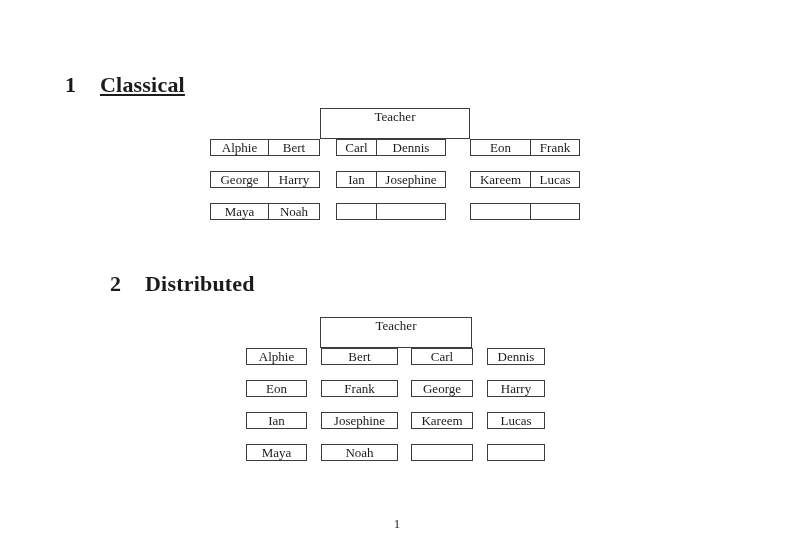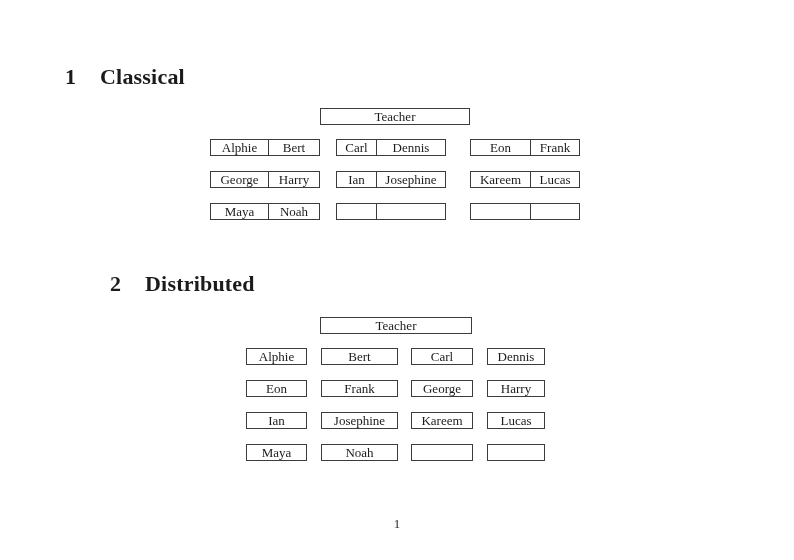--- a/index.html
+++ b/index.html
@@ -9,21 +9,21 @@
   }
   .heading{
     position:absolute;left:65px;font-size:22px;font-weight:bold;line-height:1;
     letter-spacing:0.2px;white-space:nowrap;
   }
   .heading .num{display:inline-block;width:35px;}
   .boxlabel{
     position:absolute;box-sizing:border-box;border:1px solid #3c3c3c;background:#ffffff;
     font-size:13px;line-height:15px;text-align:center;overflow:hidden;
   }
-  .teacher{height:17px;line-height:15px;}
+  .teacher{height:31px;line-height:15px;}
   .desk{
     position:absolute;box-sizing:border-box;border:1px solid #3c3c3c;background:#ffffff;
     display:flex;height:17px;
   }
   .desk .seat{
     box-sizing:border-box;font-size:13px;line-height:15px;text-align:center;
     overflow:hidden;white-space:nowrap;
   }
   .desk .seat.first{border-right:1px solid #3c3c3c;}
   .desk .seat.second{flex:1;}
@@ -31,21 +31,21 @@
   .pagenum{
     position:absolute;left:0;right:0;top:516px;text-align:center;
     font-size:13px;color:#2a2a2a;
   }
 </style>
 </head>
 <body>
 
 <div id="page">
 
-  <div class="heading" style="top:66px;">
+  <div class="heading" style="top:74px;text-decoration:underline;">
     <span class="num">1</span><span>Classical</span>
   </div>
 
   <div class="boxlabel teacher" style="left:320px;top:108px;width:150px;">Teacher</div>
 
   <div class="desk" style="left:210px;top:139px;width:110px;">
     <span class="seat first" style="width:58px;">Alphie</span>
     <span class="seat second">Bert</span>
   </div>
   <div class="desk" style="left:336px;top:139px;width:110px;">

